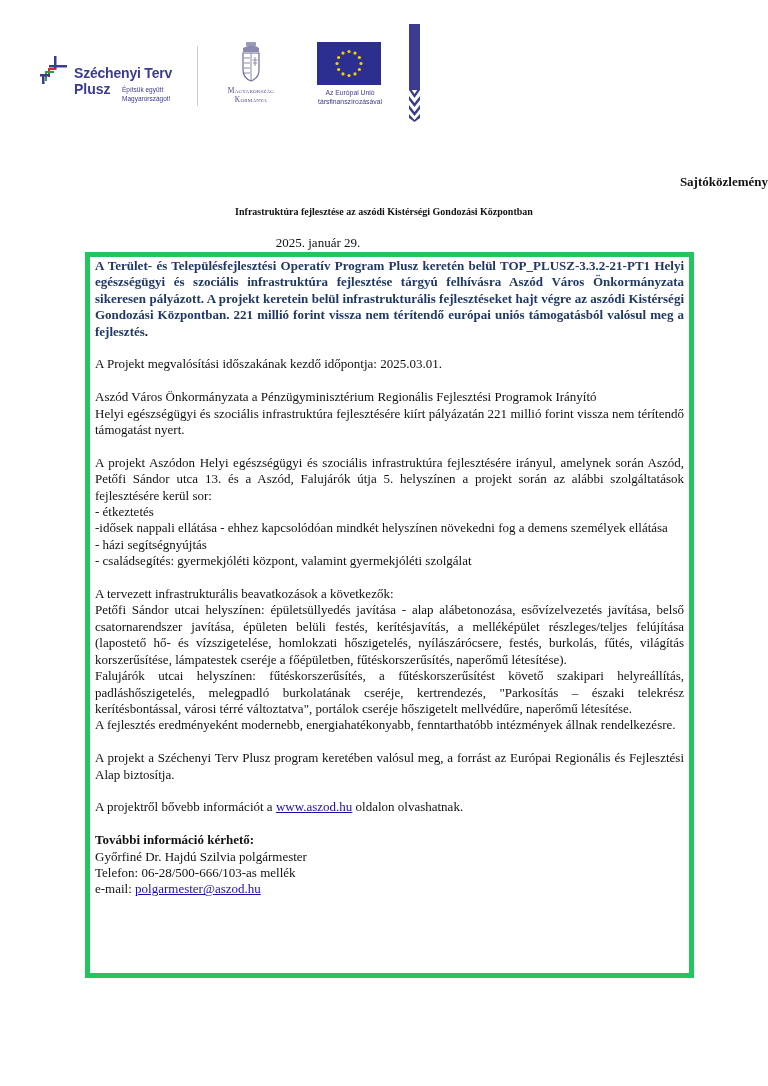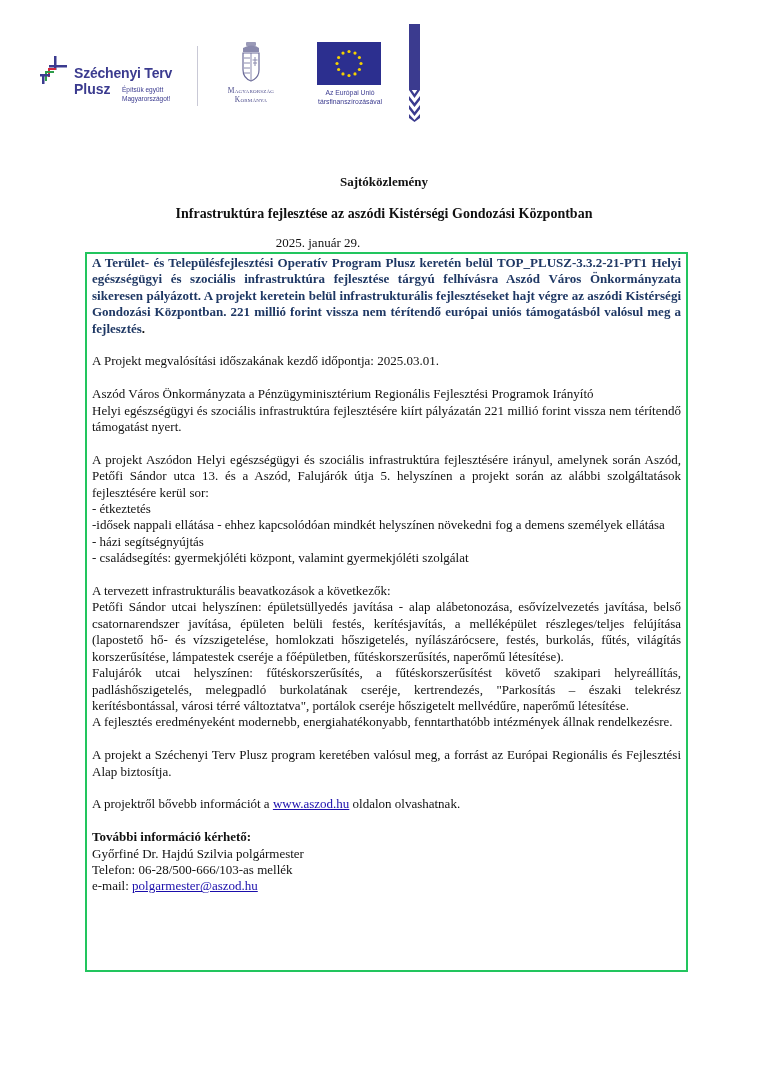--- a/index.html
+++ b/index.html
@@ -18,26 +18,26 @@
   .coat { position: absolute; left: 30px; top: 0; width: 22px; height: 40px; }
   .gov-text { position: absolute; left: 0; top: 44px; width: 82px; text-align: center; font-family: "Liberation Serif", serif; font-size: 7.5px; color: #4a4a8a; line-height: 9px; letter-spacing: 0.2px; }
 
   .eu-logo { position: absolute; left: 300px; top: 42px; width: 100px; height: 70px; }
   .eu-flag { position: absolute; left: 17px; top: 0; width: 64px; height: 43px; background: #2c2f8f; }
   .eu-text { position: absolute; left: 0; top: 46px; width: 100px; text-align: center; font-family: "Liberation Sans", sans-serif; font-size: 6.8px; color: #3b3b8f; line-height: 9px; }
 
   .ribbon { position: absolute; left: 409px; top: 24px; width: 11px; height: 98px; }
 
   
-  .doc-title { position: absolute; left: 0; top: 174px; width: 768px; text-align: center; font-weight: bold; font-size: 13px; }
-  .doc-subtitle { position: absolute; left: 0; top: 206px; width: 768px; text-align: center; font-weight: bold; font-size: 14px; }
+  .doc-title { position: absolute; left: 0; top: 174px; width: 768px; text-align: right; font-weight: bold; font-size: 13px; }
+  .doc-subtitle { position: absolute; left: 0; top: 206px; width: 768px; text-align: center; font-weight: bold; font-size: 10px; }
   .doc-date { position: absolute; left: 0; top: 235px; width: 636px; text-align: center; font-size: 13px; }
 
   
-  .content-box { position: absolute; left: 85px; top: 252px; width: 589px; height: 711px; border: 2px solid #22c55e; padding: 1px 5px 4px 5px; box-sizing: content-box; }
+  .content-box { position: absolute; left: 85px; top: 252px; width: 589px; height: 711px; border: 5px solid #22c55e; padding: 1px 5px 4px 5px; box-sizing: content-box; }
   .content-box p { margin: 0; font-size: 13px; line-height: 16.4px; text-align: justify; }
   .lead { color: #1f3864; font-weight: bold; }
   .lead .dot { color: #111; }
   .gap { height: 16.4px; }
   .left { text-align: left !important; }
   a.link { color: #1a0dab; text-decoration: underline; }
   b.bold { font-weight: bold; }
 </style>
 </head>
 <body>

